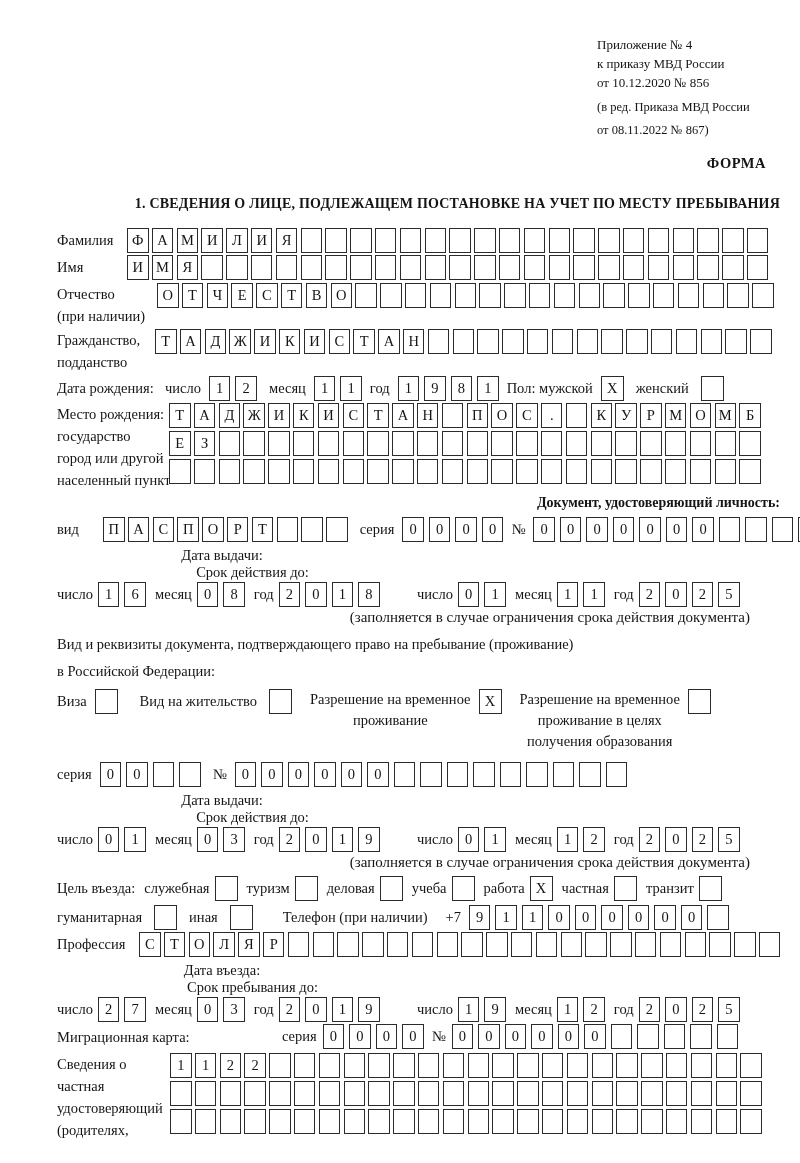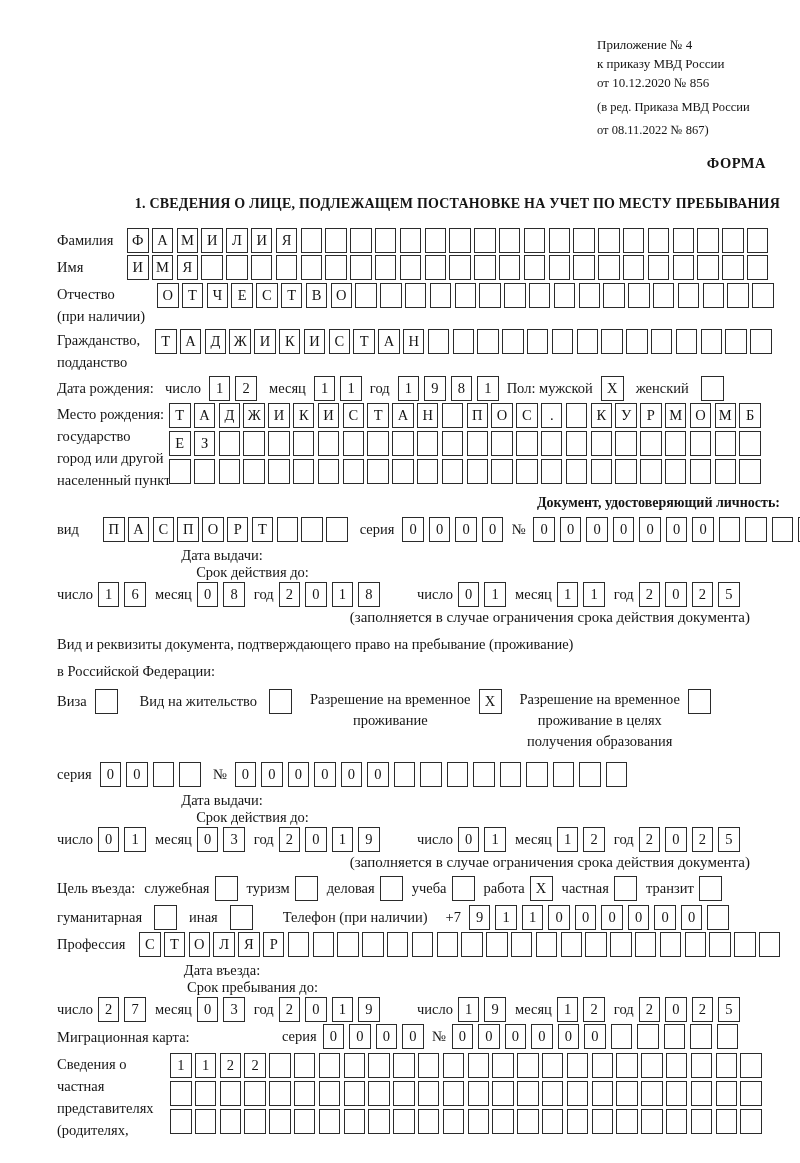--- a/index.html
+++ b/index.html
@@ -694,21 +694,21 @@
         <span class="cell"></span>
         <span class="cell"></span>
         <span class="cell"></span>
       </span>
   </div>
 
   <div class="row mt6">
     <span class="lbl2 w113">
       <div>Сведения о</div>
       <div>частная</div>
-      <div>представителях</div>
+      <div>удостоверяющий</div>
       <div>(родителях,</div>
 
     </span>
     <span class="stack">
       <span class="cells">
           <span class="cell">1</span>
           <span class="cell">1</span>
           <span class="cell">2</span>
           <span class="cell">2</span>
           <span class="cell"></span>

